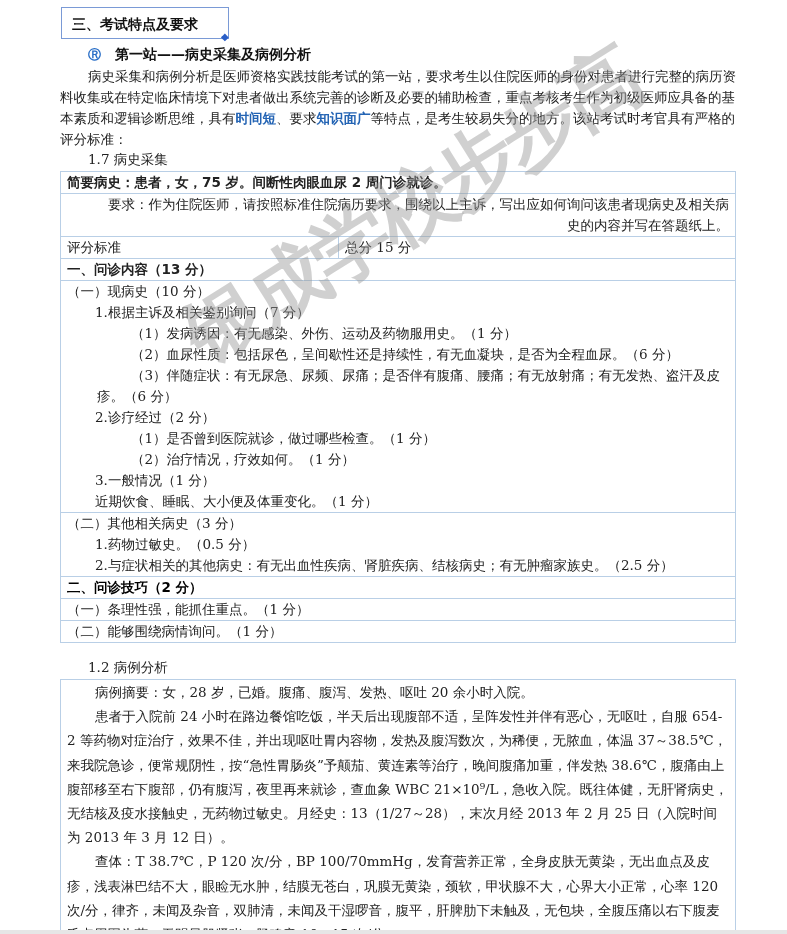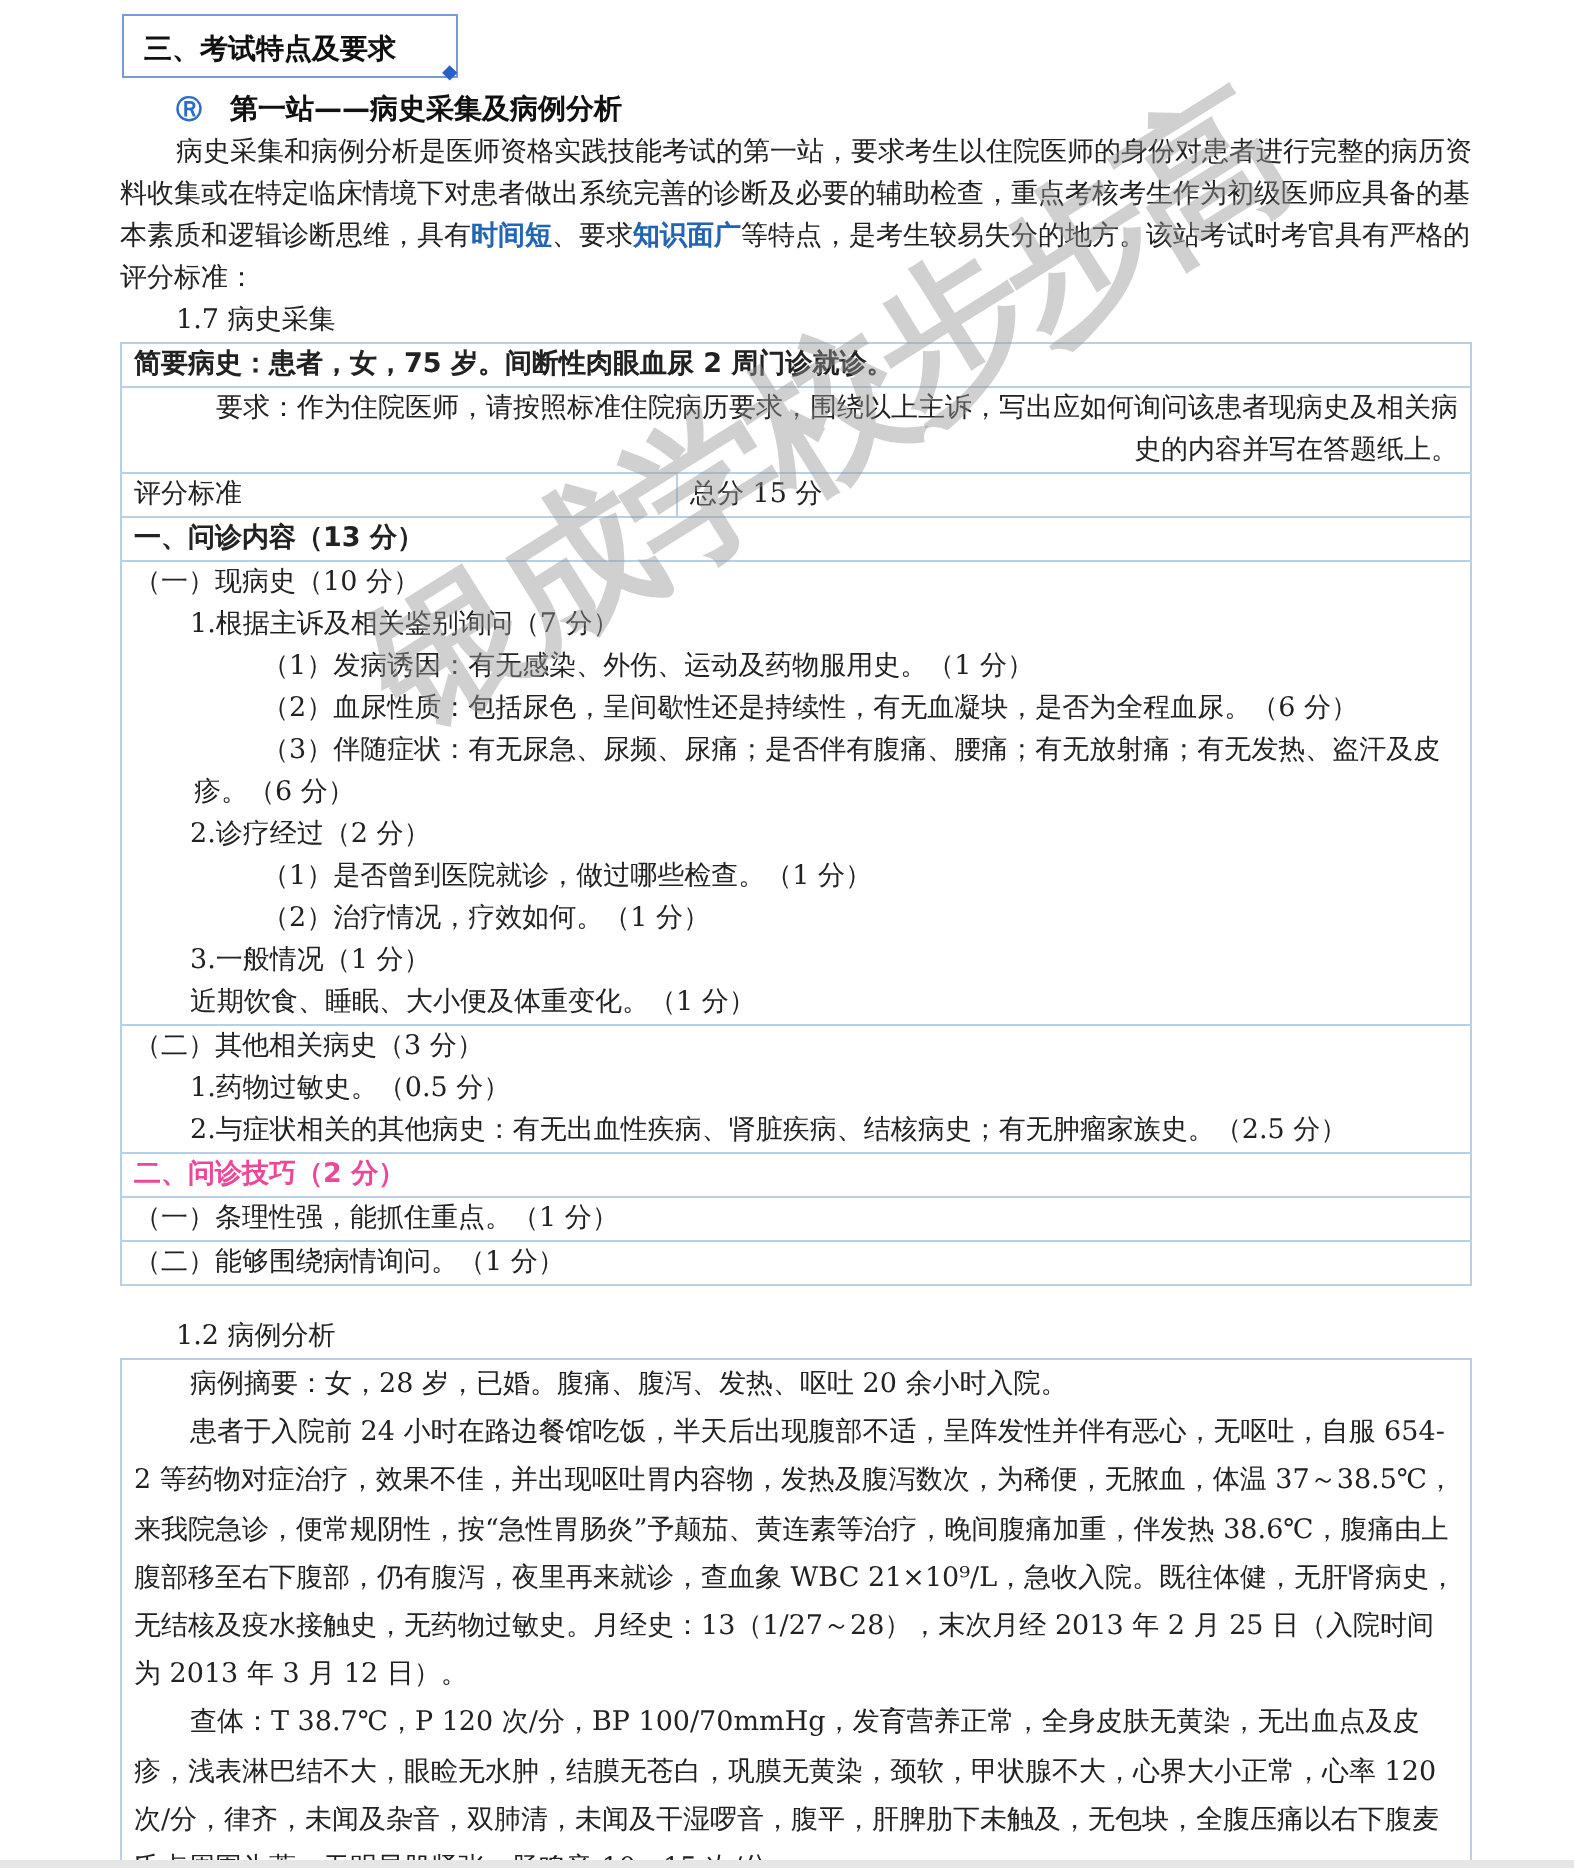--- a/index.html
+++ b/index.html
@@ -23,21 +23,21 @@
   .intro { position:absolute; left:60px; top:66px; width:680px; line-height:21px; text-indent:28px; font-size:13.5px; }
   .hl { color:#2464b4; font-weight:bold; font-family:"DejaVu Sans","Liberation Sans",sans-serif; }
   .sub1 { position:absolute; left:88px; top:151px; font-size:13.5px; }
   .sub2 { position:absolute; left:88px; top:659px; font-size:13.5px; }
   table.grid { position:absolute; left:60px; border-collapse:collapse; width:676px; }
   table.grid td { border:1px solid #b9cfe6; padding:0 6px; vertical-align:top; font-size:13.5px; line-height:21px; }
   .t1 { top:171px; }
   .row-brief td { font-family:"DejaVu Sans","Liberation Sans",sans-serif; font-weight:bold; font-size:13px; padding-left:32px; height:20px; border-bottom:3px solid #8fb4d6; }
   .indent { text-indent:28px;text-align:right; }
   .secthead td { font-family:"DejaVu Sans","Liberation Sans",sans-serif; font-weight:bold; font-size:13.5px; }
-  .blue td { color:#ec4899; }
+  .blue td { color:#000000; }
   .l0 { padding-left:0; }
   .l1 { padding-left:28px; }
   .l2 { padding-left:34px;margin-left:30px; }
   .t2 { top:679px; }
   .case p { margin:0; line-height:24.2px; }
   .case .ind { text-indent:28px; }
   .watermark {
     position:absolute; left:165px; top:300px; transform:rotate(-32deg); transform-origin:left top;
     font-family:"DejaVu Sans","Liberation Sans",sans-serif; font-weight:bold; font-size:78px;
     color:rgba(150,150,150,0.45); white-space:nowrap; pointer-events:none; letter-spacing:-4px;

